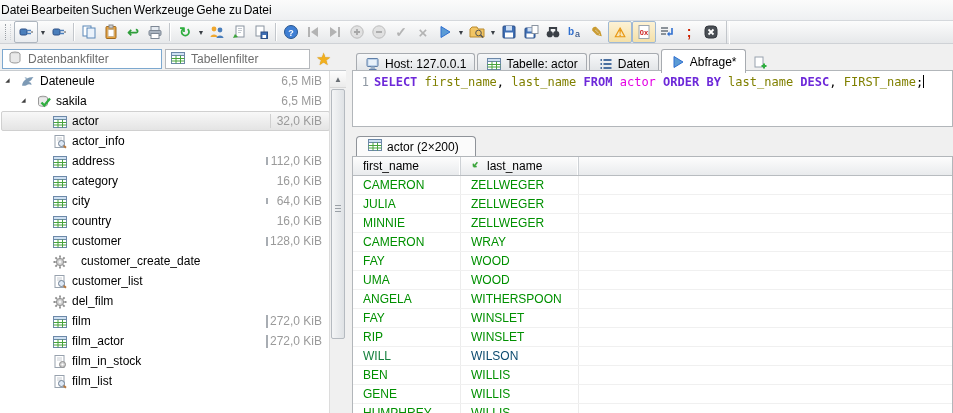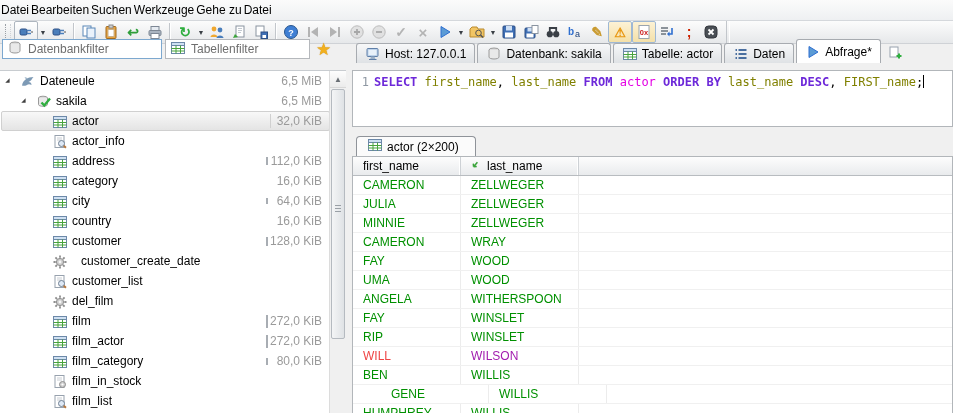--- a/index.html
+++ b/index.html
@@ -21,21 +21,21 @@
   .tbtn svg{display:block;}
   .tbtn .g{font-weight:bold;line-height:1;}
   .tbtn.disabled{opacity:.75;filter:grayscale(1);}
   .tbtn.framed{border:1px solid #aeb6bf;border-radius:2px;background:linear-gradient(#ffffff,#e9ecef);}
   .tbtn.toggled{border:1px solid #9fb8d4;border-radius:2px;background:linear-gradient(#fdf2d5,#f4e0a8);}
   .tb-sep{width:1px;height:18px;background:#c2c6cb;border-right:1px solid #fff;margin:0 3px;}
   .dd{width:10px;height:20px;display:flex;align-items:center;justify-content:center;color:#3a3f45;font-size:9px;}
   .tb-end{width:2px;height:23px;border-left:1px solid #c2c6cb;border-right:1px solid #fff;margin-left:4px;}
 
   
-  .band{position:absolute;left:0;top:38px;width:844px;height:25px;text-decoration:underline;}
+  .band{position:absolute;left:0;top:48px;width:844px;height:25px;text-decoration:underline;}
   .filters{position:absolute;left:2px;top:1px;display:flex;align-items:center;}
   .filter-box{display:flex;align-items:center;background:#fff;height:20px;box-sizing:border-box;}
   .filter-box.f1{width:160px;border:1px solid #7da8cf;}
   .filter-box.f2{width:145px;border:1px solid #b5b8bc;margin-left:3px;}
   .filter-box svg{margin:0 3px 0 4px;flex:0 0 auto;}
   .filter-box input{border:none;outline:none;width:100%;font:12px "Liberation Sans",sans-serif;color:#333;background:transparent;}
   .filter-box input::placeholder{color:#6e6e6e;opacity:1;}
   .star{margin-left:6px;font-size:17px;color:#f2b01e;text-shadow:0 0 1px #b97f0a;line-height:1;}
 
   
@@ -316,29 +316,20 @@
               <rect x="3.5" y="4" width="8" height="5" fill="#e8f1fa"></rect>
               <path d="M6 10.5L5 13.5h5.5l-1-3z" fill="#9ab0c8"></path>
               <path d="M4 13.5h7.5" stroke="#5f7fa8"></path>
             </svg>
           </span>
           <span>Host: 127.0.0.1</span>
         </div>
         <div class="tab">
           <span class="ticon">
             <svg width="16" height="16" viewBox="0 0 16 16">
-              <ellipse cx="8" cy="4" rx="5" ry="2" fill="#dcdcdc" stroke="#9a9a9a"></ellipse>
-              <path d="M3 4v7c0 1.2 2.2 2 5 2s5-.8 5-2V4" fill="#e9e9e9" stroke="#9a9a9a"></path>
-            </svg>
-          </span>
-          <span>Datenbank: sakila</span>
-        </div>
-        <div class="tab">
-          <span class="ticon">
-            <svg width="16" height="16" viewBox="0 0 16 16">
               <rect x="1.5" y="2.5" width="13" height="11" fill="#fff" stroke="#6c88a8"></rect>
               <rect x="1.5" y="2.5" width="13" height="3" fill="#cfe0f2" stroke="#6c88a8"></rect>
               <path d="M1.5 8.5h13M1.5 11h13" stroke="#49a33c"></path>
               <path d="M6 5.5v8M10.5 5.5v8" stroke="#49a33c"></path>
             </svg>
           </span>
           <span>Tabelle: actor</span>
         </div>
         <div class="tab">
           <span class="ticon">
@@ -503,31 +494,20 @@
         <div class="tree-row">
           <span class="nicon" style="left: 52px;"><svg width="16" height="16" viewBox="0 0 16 16">
               <rect x="1.5" y="2.5" width="13" height="11" fill="#fff" stroke="#6c88a8"></rect>
               <rect x="1.5" y="2.5" width="13" height="3" fill="#cfe0f2" stroke="#6c88a8"></rect>
               <path d="M1.5 8.5h13M1.5 11h13" stroke="#49a33c"></path>
               <path d="M6 5.5v8M10.5 5.5v8" stroke="#49a33c"></path>
             </svg></span>
           <span class="nlabel" style="left: 72px;">film_actor</span>
           <span class="sizebar" style="height: 13px; top: 3.5px;"></span>
           <span class="nsize">272,0 KiB</span>
-        </div>
-        <div class="tree-row">
-          <span class="nicon" style="left: 52px;"><svg width="16" height="16" viewBox="0 0 16 16">
-              <rect x="1.5" y="2.5" width="13" height="11" fill="#fff" stroke="#6c88a8"></rect>
-              <rect x="1.5" y="2.5" width="13" height="3" fill="#cfe0f2" stroke="#6c88a8"></rect>
-              <path d="M1.5 8.5h13M1.5 11h13" stroke="#49a33c"></path>
-              <path d="M6 5.5v8M10.5 5.5v8" stroke="#49a33c"></path>
-            </svg></span>
-          <span class="nlabel" style="left: 72px;">film_category</span>
-          <span class="sizebar" style="height: 7px; top: 6.5px;"></span>
-          <span class="nsize">80,0 KiB</span>
         </div>
         <div class="tree-row">
           <span class="nicon" style="left: 52px;"><svg width="16" height="16" viewBox="0 0 16 16">
               <rect x="3" y="1.5" width="9" height="12" fill="#fff" stroke="#98a2ae"></rect>
               <path d="M5 4h5M5 6h5" stroke="#c8cdd3"></path>
               <circle cx="10.5" cy="10.5" r="3" fill="#cdcdcd" stroke="#8f8f8f"></circle>
               <circle cx="10.5" cy="10.5" r="1.1" fill="#fff"></circle>
             </svg></span>
           <span class="nlabel" style="left: 72px;">film_in_stock</span>
         </div>
@@ -624,31 +604,31 @@
           <div class="g-cell c1" style="color: rgb(0, 144, 0);">FAY</div>
           <div class="g-cell c2" style="color: rgb(0, 144, 0);">WINSLET</div>
           <div class="g-cell crest"></div>
         </div>
         <div class="grow">
           <div class="g-cell c1" style="color: rgb(0, 144, 0);">RIP</div>
           <div class="g-cell c2" style="color: rgb(0, 144, 0);">WINSLET</div>
           <div class="g-cell crest"></div>
         </div>
         <div class="grow">
-          <div class="g-cell c1" style="color: #ef4444; text-align: right;">WILL</div>
-          <div class="g-cell c2" style="color: #a21caf;">WILSON</div>
+          <div class="g-cell c1" style="color: #15803d; text-align: right;">WILL</div>
+          <div class="g-cell c2" style="color: #0c4a6e;">WILSON</div>
           <div class="g-cell crest"></div>
         </div>
         <div class="grow">
           <div class="g-cell c1" style="color: rgb(0, 144, 0);">BEN</div>
           <div class="g-cell c2" style="color: rgb(0, 144, 0);">WILLIS</div>
           <div class="g-cell crest"></div>
         </div>
         <div class="grow">
-          <div class="g-cell c1" style="color: rgb(0, 144, 0); margin-left: 28px;">GENE</div>
+          <div class="g-cell c1" style="color: rgb(0, 144, 0);">GENE</div>
           <div class="g-cell c2" style="color: rgb(0, 144, 0);">WILLIS</div>
           <div class="g-cell crest"></div>
         </div>
         <div class="grow">
           <div class="g-cell c1" style="color: rgb(0, 144, 0);">HUMPHREY</div>
           <div class="g-cell c2" style="color: rgb(0, 144, 0);">WILLIS</div>
           <div class="g-cell crest"></div>
         </div>
       </div>
   </div>

